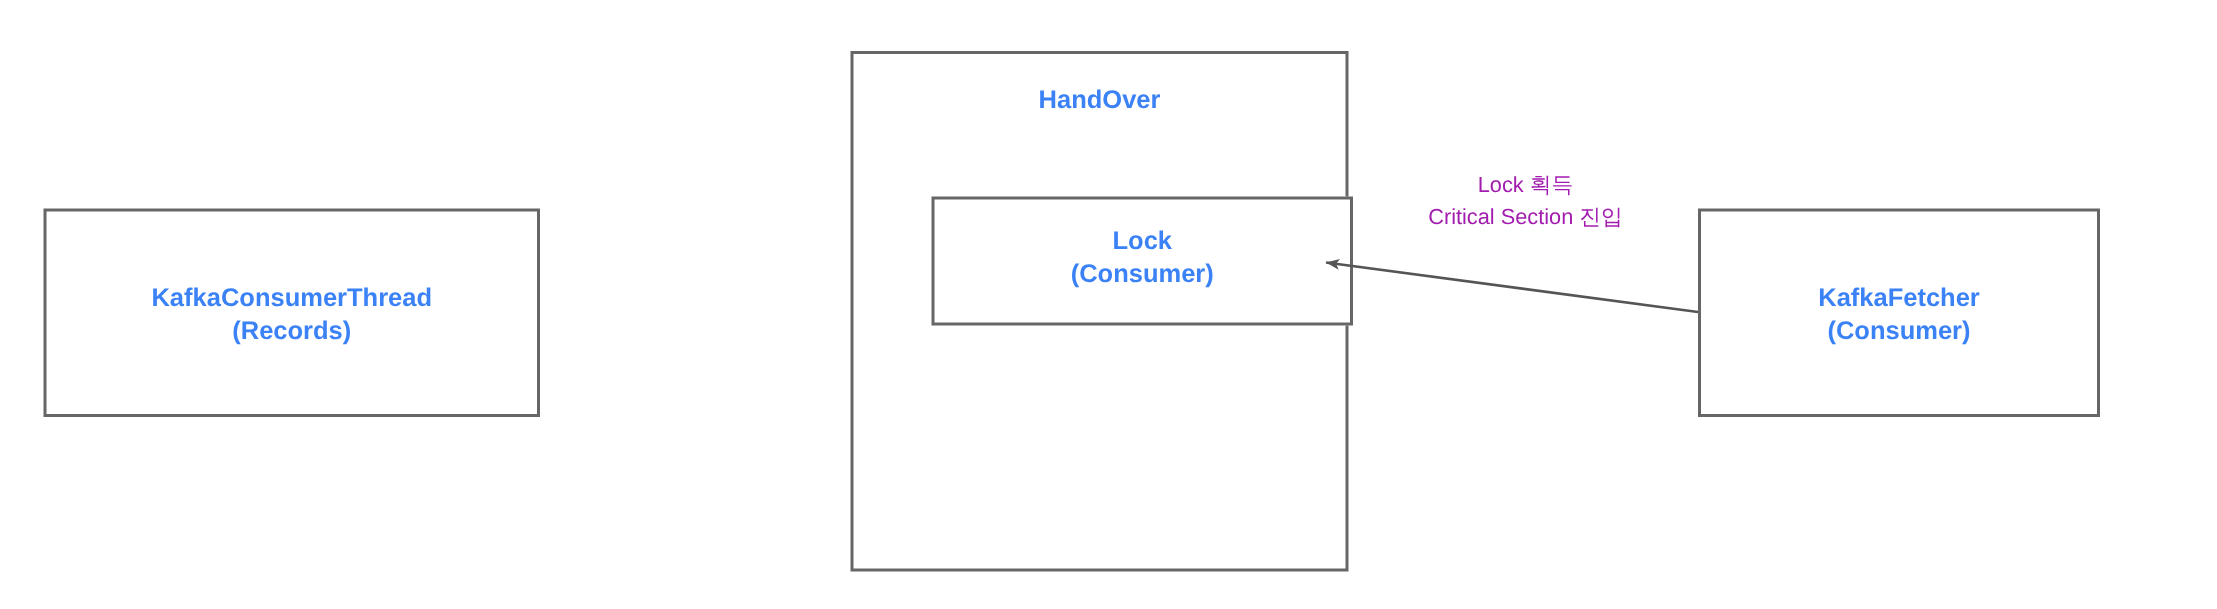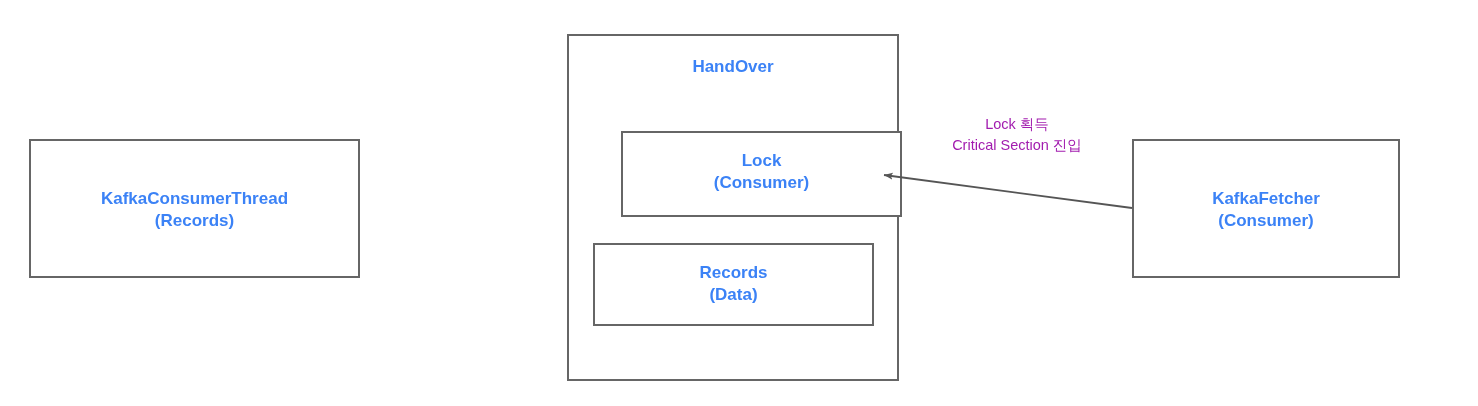--- a/index.html
+++ b/index.html
@@ -119,24 +119,20 @@
 
   <div class="node" id="handover">
     <div class="node-label" id="handover-title">HandOver</div>
   </div>
 
   <div class="node" id="lock-box">
     <div class="node-label">Lock
 (Consumer)</div>
   </div>
 
-  <div class="node" id="records-box">
-    <div class="node-label">Records
-(Data)</div>
-  </div>
 
   <div class="node" id="kafka-fetcher">
     <div class="node-label">KafkaFetcher
 (Consumer)</div>
   </div>
 
   <svg id="edge-layer" viewBox="0 0 1478 406">
     <defs>
       <marker id="arrowhead" markerWidth="10" markerHeight="8" refX="9" refY="4" orient="auto" markerUnits="userSpaceOnUse">
         <path d="M 9 4 L 0 0.4 L 2.2 4 L 0 7.6 Z" fill="#555555"></path>

